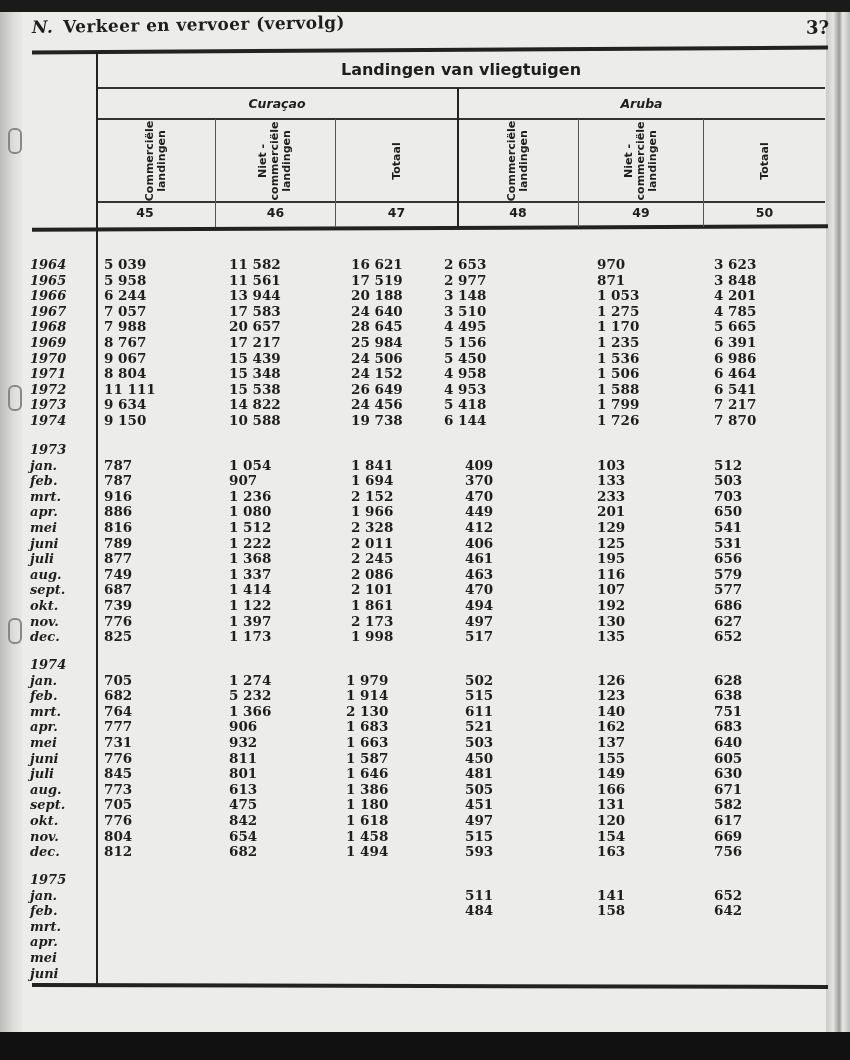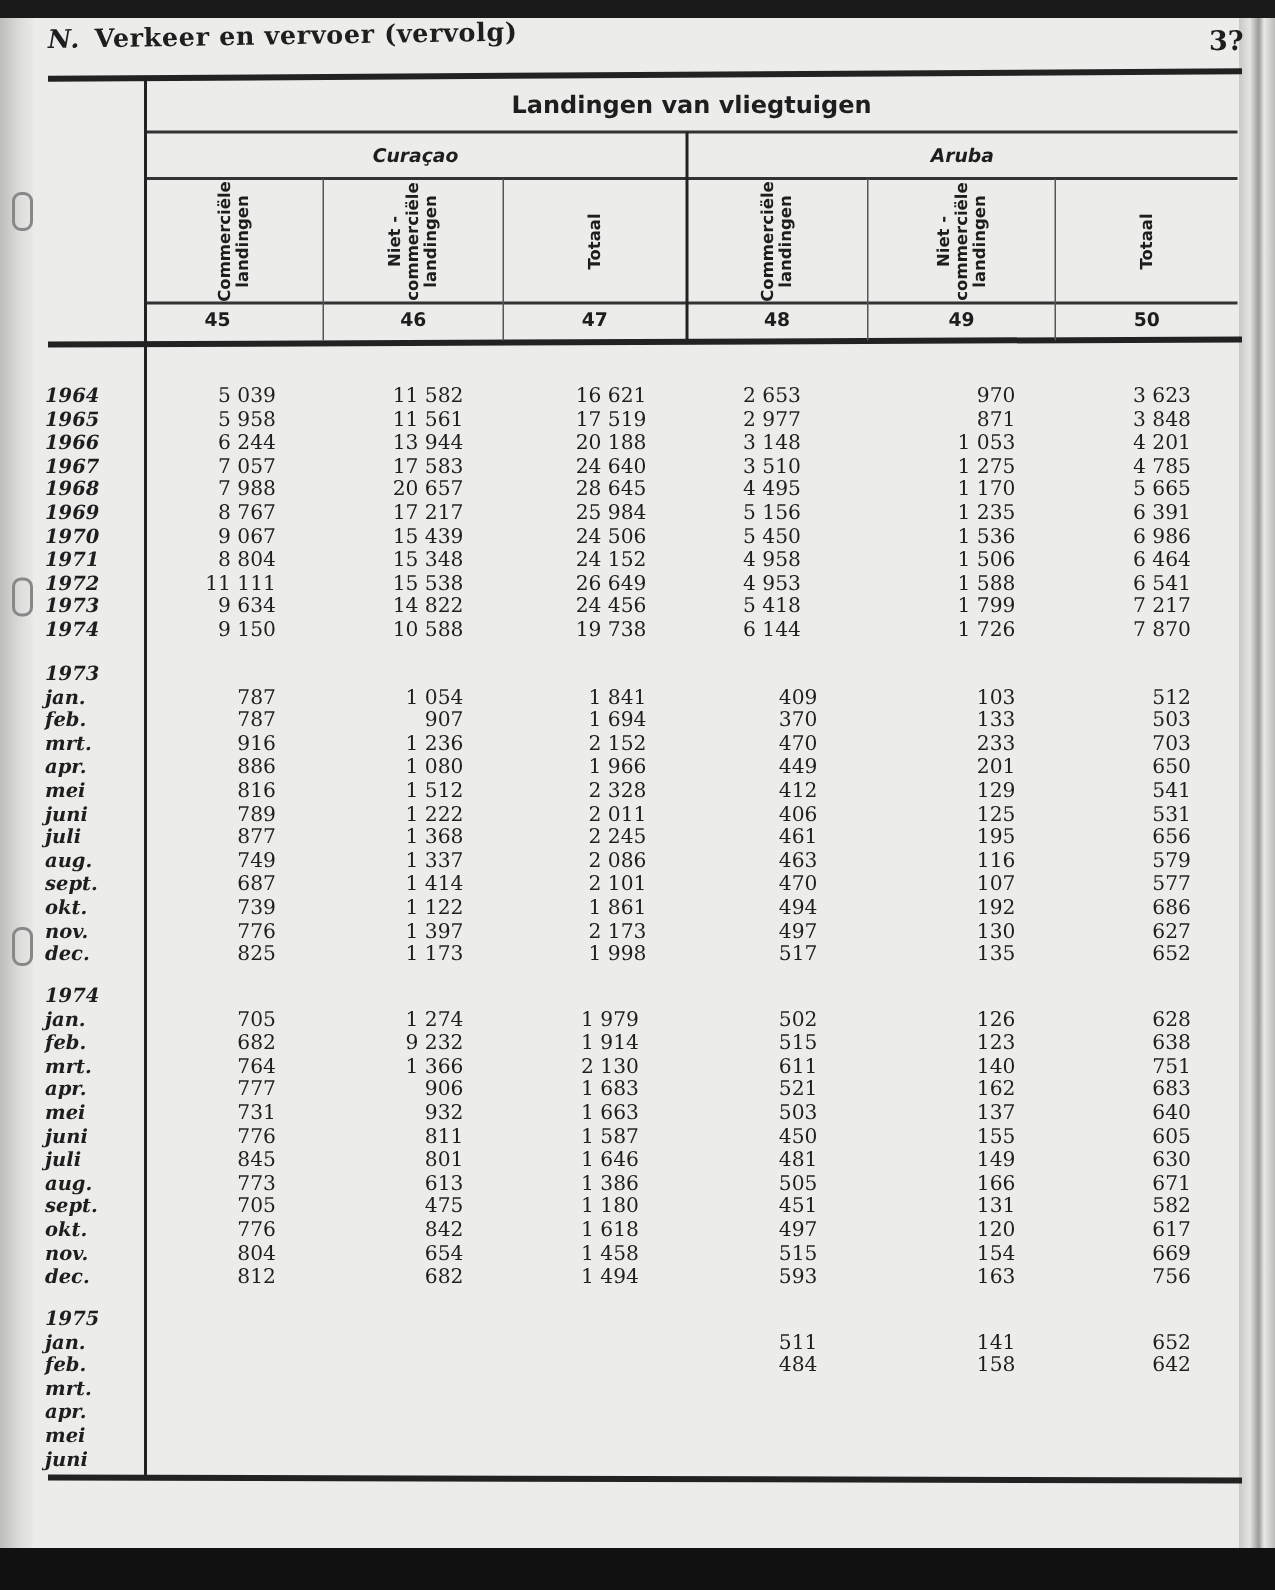--- a/index.html
+++ b/index.html
@@ -39,21 +39,21 @@
   .rot {
     position:absolute; top:120px; height:82px; display:flex; align-items:center; justify-content:center;
   }
   .rot span {
     display:block; transform:rotate(-90deg); white-space:pre; text-align:center;
     font-family:"DejaVu Sans", sans-serif; font-size:11px; font-weight:bold; line-height:12px;
   }
   .colnum { position:absolute; top:205px; text-align:center; font-family:"DejaVu Sans", sans-serif; font-size:12.5px; font-weight:bold; }
   .stub { position:absolute; left:30px; width:66px; font-style:italic; font-weight:bold; font-size:13px; }
   .stub div { height:15.6px; line-height:15.6px; }
-  .col { position:absolute; font-size:13.5px; font-weight:normal; text-align:right; }
+  .col { position:absolute; font-size:13.5px; font-weight:bold; text-align:left; }
   .col div { height:15.6px; line-height:15.6px; }
   .ring { position:absolute; left:8px; width:10px; height:22px; border:2px solid #888; border-radius:6px; background:transparent; }
 </style>
 </head>
 <body>
 
 <div class="page"></div>
 <div class="binding"></div>
 <div class="ring" style="top:128px"></div>
 <div class="ring" style="top:385px"></div>
@@ -162,21 +162,21 @@
       <div>20 188</div>
       <div>24 640</div>
       <div>28 645</div>
       <div>25 984</div>
       <div>24 506</div>
       <div>24 152</div>
       <div>26 649</div>
       <div>24 456</div>
       <div>19 738</div>
     </div>
-    <div class="col" style="top: 257px; left: 454px; width: 80px;">
+    <div class="col" style="top: 257px; left: 444px; width: 80px;">
       <div>2 653</div>
       <div>2 977</div>
       <div>3 148</div>
       <div>3 510</div>
       <div>4 495</div>
       <div>5 156</div>
       <div>5 450</div>
       <div>4 958</div>
       <div>4 953</div>
       <div>5 418</div>
@@ -331,21 +331,21 @@
       <div>776</div>
       <div>845</div>
       <div>773</div>
       <div>705</div>
       <div>776</div>
       <div>804</div>
       <div>812</div>
     </div>
     <div class="col" style="top: 672.6px; left: 229px; width: 80px;">
       <div>1 274</div>
-      <div>9 232</div>
+      <div>5 232</div>
       <div>1 366</div>
       <div>906</div>
       <div>932</div>
       <div>811</div>
       <div>801</div>
       <div>613</div>
       <div>475</div>
       <div>842</div>
       <div>654</div>
       <div>682</div>

